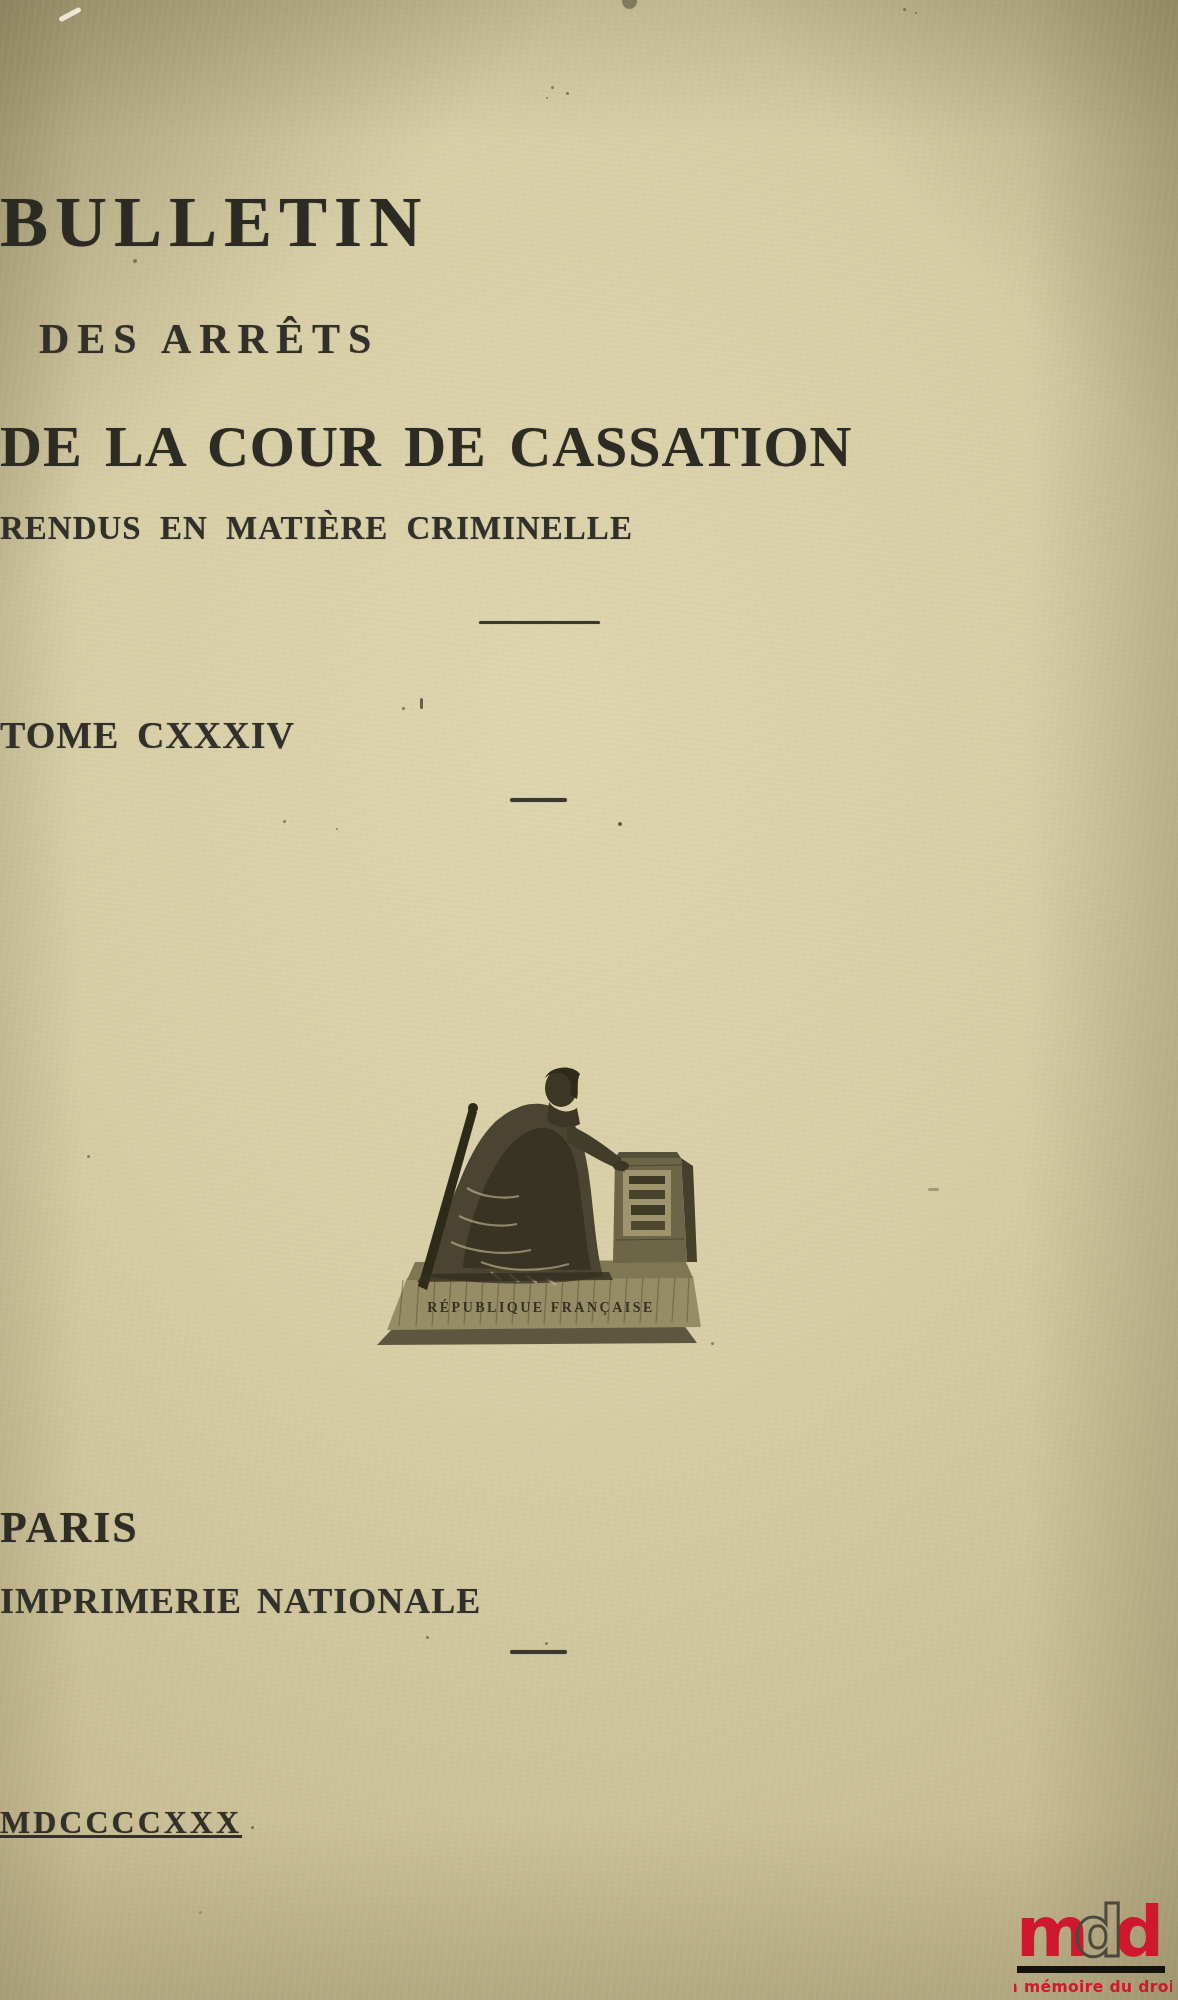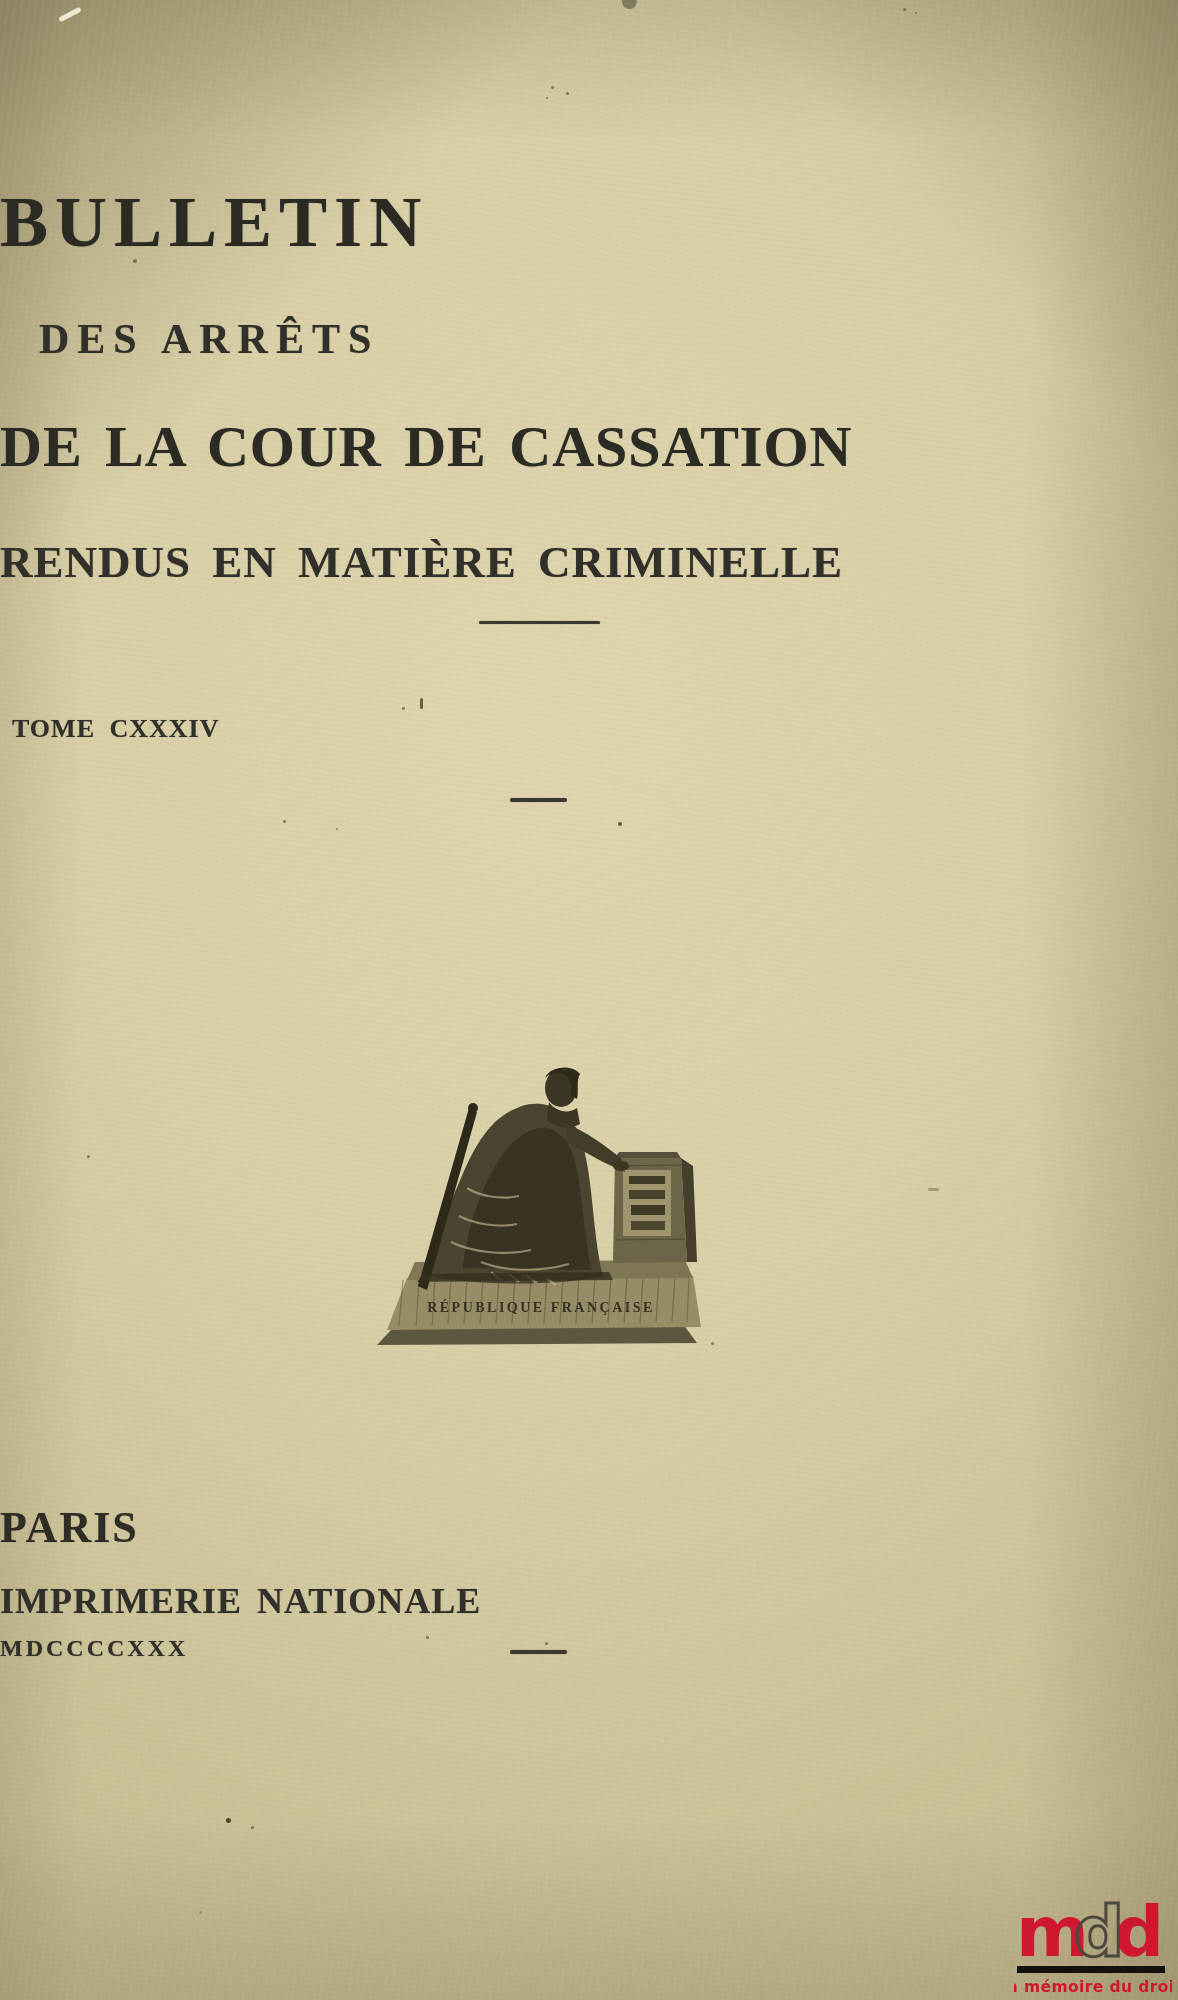--- a/index.html
+++ b/index.html
@@ -26,26 +26,26 @@
       repeating-linear-gradient(7deg,  rgba(120,110,80,0.035) 0 2px, rgba(0,0,0,0) 2px 5px),
       repeating-linear-gradient(97deg, rgba(255,250,228,0.05) 0 3px, rgba(0,0,0,0) 3px 7px);
   }
   .text-layer{position:absolute; left:0; top:0; width:1078px; height:2000px;}
   .line{position:absolute; left:0; width:100%; white-space:nowrap;
         color:#31302a; font-weight:bold; line-height:1;
         text-shadow:0 0 1px rgba(45,43,34,.45);}
   .t-bulletin {top:186px; font-size:72px; letter-spacing:7px; color:#2b2a23;}
   .t-arrets   {top:318px; font-size:42px; letter-spacing:8px;margin-left:39px;}
   .t-cour     {top:418px; font-size:58px; letter-spacing:1px; word-spacing:7px; color:#2c2b24;}
-  .t-rendus   {top:540px; font-size:45px; letter-spacing:1px; word-spacing:9px;}
-  .t-tome     {top:716px; font-size:26px; letter-spacing:1px; word-spacing:7px;padding-left:12px;}
+  .t-rendus   {top:512px; font-size:33px; letter-spacing:1px; word-spacing:9px;}
+  .t-tome     {top:716px; font-size:38px; letter-spacing:1px; word-spacing:7px;}
   .t-annee    {top:896px; font-size:46px; letter-spacing:2px; word-spacing:8px; color:#2e2d26;}
   .t-paris    {top:1506px; font-size:44px; letter-spacing:2px; color:#2e2d26;}
   .t-imprim   {top:1583px; font-size:36px; letter-spacing:1px; word-spacing:5px;}
-  .t-roman    {top:1636px; font-size:24px; letter-spacing:3px;}
+  .t-roman    {top:1806px; font-size:32px; letter-spacing:3px;text-decoration:underline;}
   .rule{position:absolute; background:#3a382f; height:3px; border-radius:2px;
         box-shadow:0 0 1px rgba(45,43,34,.6);}
   .rule1{left:479px; top:621px; width:121px;}
   .rule2{left:510px; top:798px; width:57px; height:4px;}
   .rule3{left:510px; top:1650px; width:57px; height:4px;}
   .speck{position:absolute; background:rgba(62,57,38,.55); border-radius:50%;}
   .engraving{position:absolute; left:363px; top:1066px; width:350px; height:285px;}
   .mdd{position:absolute; left:1014px; top:1886px; width:158px; height:112px;
        font-family:"DejaVu Sans","Liberation Sans",sans-serif;}
 </style>

